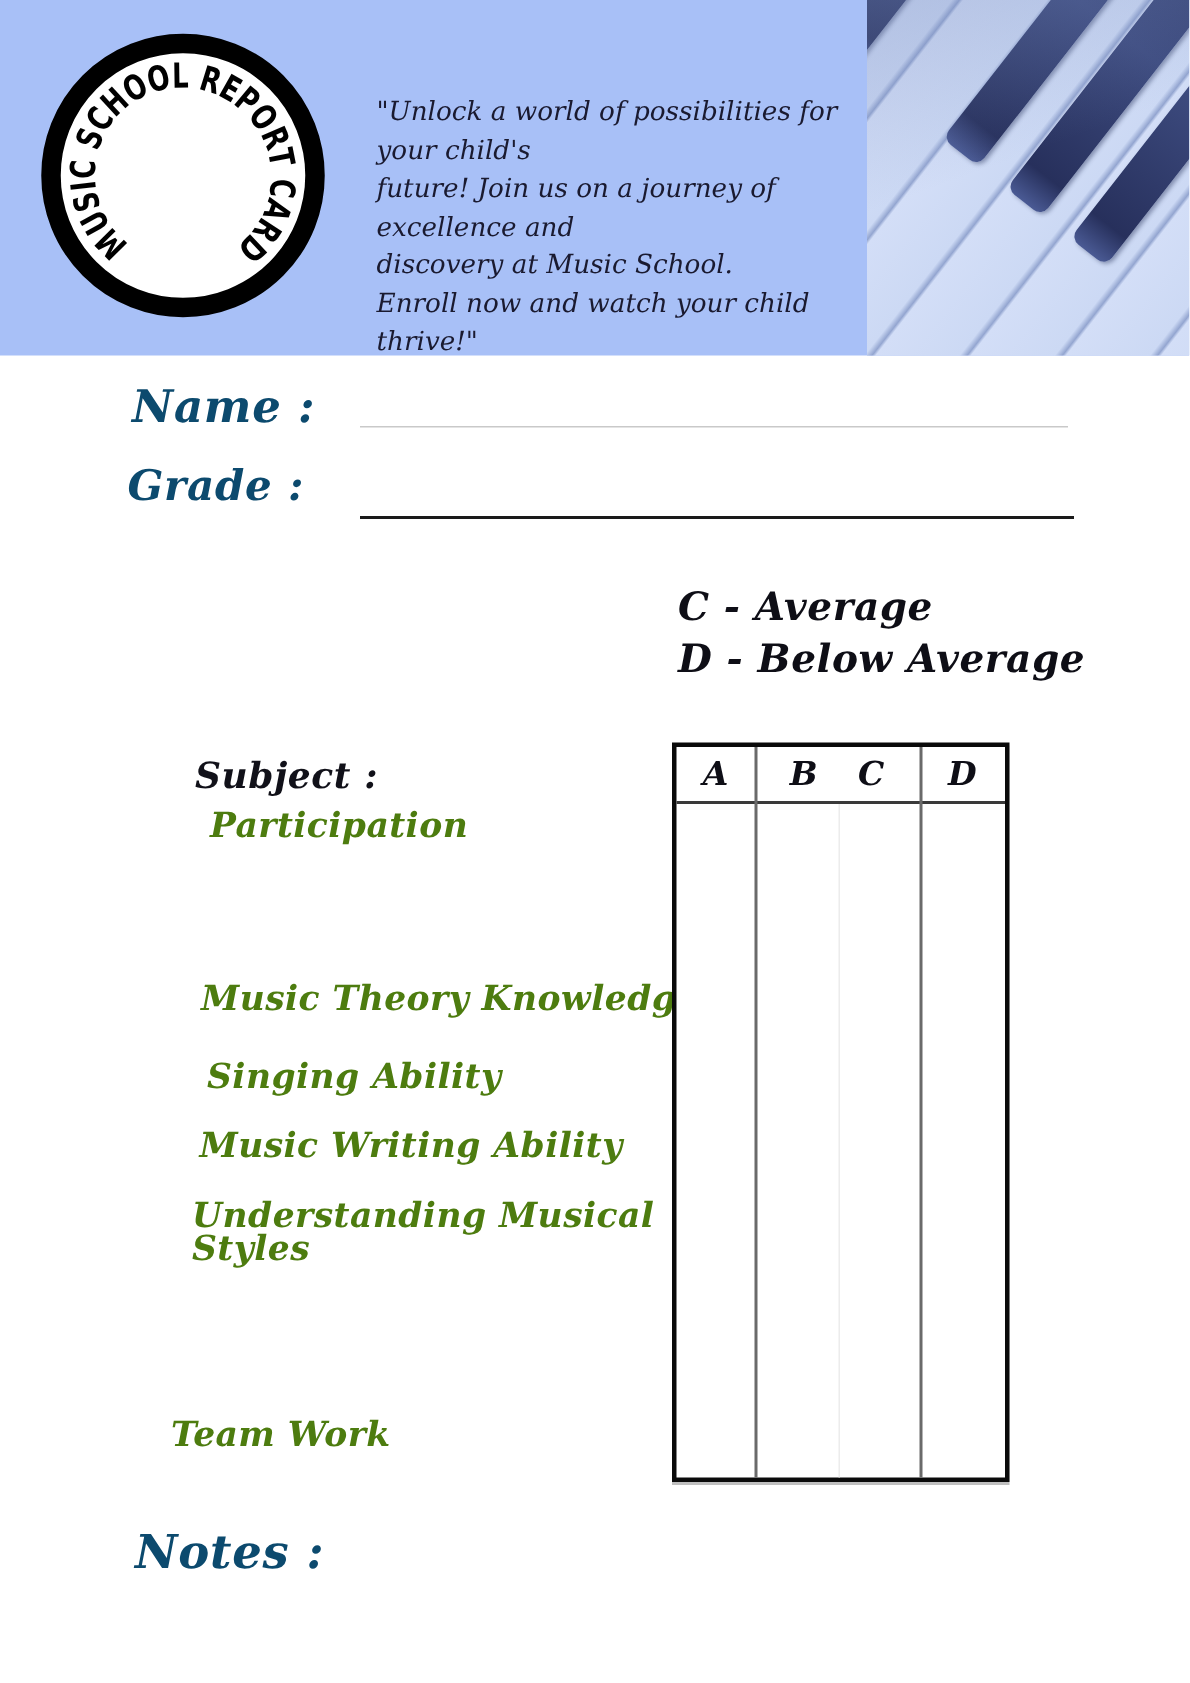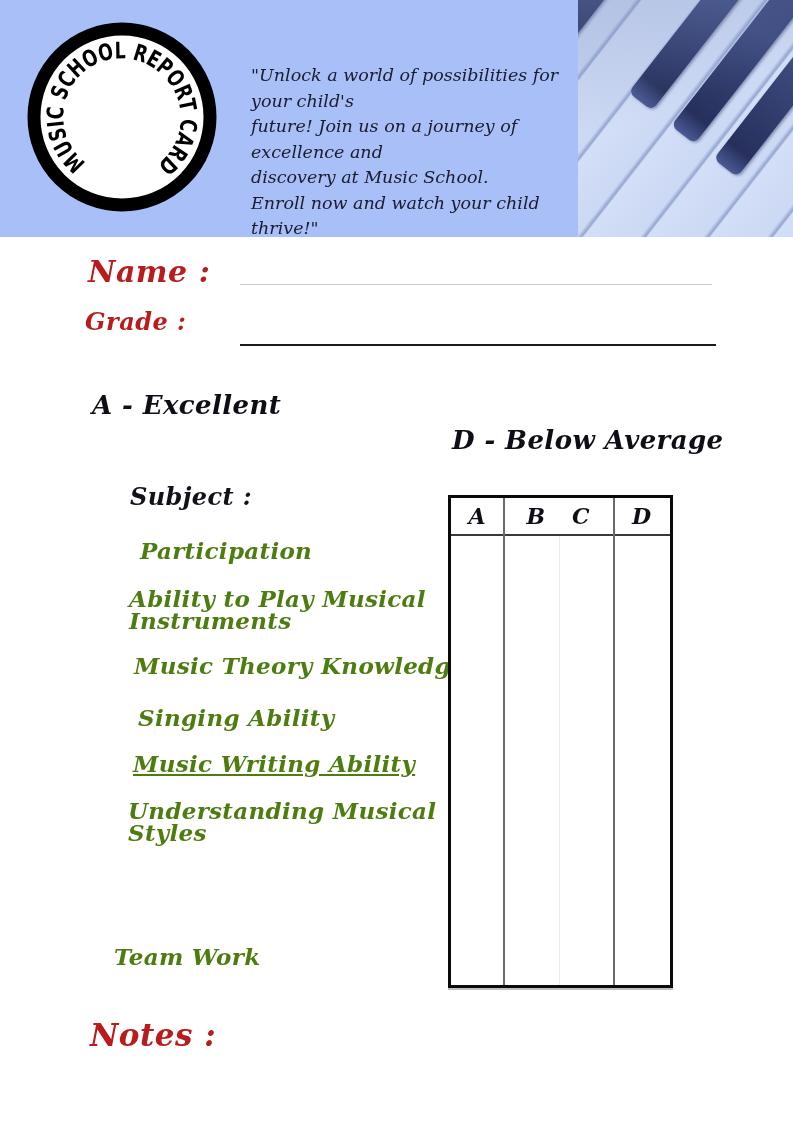--- a/index.html
+++ b/index.html
@@ -36,39 +36,39 @@
     background:linear-gradient(180deg, #333f6d 0%, #3d4b7f 55%, #27305c 92%, #4a5a94 100%);
     border-radius:0 0 7px 7px;
     box-shadow:2px 0 3px rgba(40,50,90,.45);
   }
   .piano-haze {
     position:absolute; left:0; top:0; right:0; bottom:0;
     background:linear-gradient(160deg, rgba(120,140,190,.35) 0%, rgba(200,215,245,0) 45%);
   }
   
   .doc-label {
-    position:absolute; font-weight:bold; font-style:italic; color:#b91c1c;
+    position:absolute; font-weight:bold; font-style:italic; color:#0c4a6e;
     letter-spacing:.5px; white-space:nowrap;
   }
   .name-label  { left:88px;  top:254px; font-size:30px; }
-  .grade-label { left:85px;  top:307px; font-size:24px; }
+  .grade-label { left:85px;  top:307px; font-size:28px; }
   .notes-label { left:90px;  top:1017px; font-size:31px;text-align:right; }
   .fill-line { position:absolute; }
   .name-line  { left:240px; top:284px; width:472px; height:1px; background:#c9c9c9; }
   .grade-line { left:240px; top:344px; width:476px; height:2px; background:#1a1a1a; }
   .legend-item {
     position:absolute; font-weight:bold; font-style:italic; color:#0e0e16;
     font-size:26px; letter-spacing:.4px; white-space:nowrap;
   }
   .legend-a { left:92px;  top:390px; }
   .legend-b { left:95px;  top:425px; }
   .legend-c { left:452px; top:390px; }
   .legend-d { left:452px; top:425px; }
   .subject-header {
-    position:absolute; left:130px; top:482px;
+    position:absolute; left:130px; top:502px;
     font-weight:bold; font-style:italic; font-size:24px; color:#111119;
     letter-spacing:.4px;
   }
   .subject-item {
     position:absolute; font-weight:bold; font-style:italic; color:#4d7c0f;
     font-size:23px; line-height:22px; letter-spacing:.3px; white-space:pre-line;
   }
   
   .grade-table {
     position:absolute; left:448px; top:495px; width:225px; height:493px;
@@ -126,30 +126,28 @@
       <div class="piano-haze"></div>
     </div>
   </div>
 
   <div class="doc-label name-label">Name :</div>
   <div class="fill-line name-line"></div>
 
   <div class="doc-label grade-label">Grade :</div>
   <div class="fill-line grade-line"></div>
 
-  <div class="legend-item legend-a">A - Excellent</div>
+  <div class="legend-item legend-c">C - Average</div>
   <div class="legend-item legend-d">D - Below Average</div>
 
   <div class="subject-header">Subject :</div>
   <div class="subject-item" style="left:140px; top:540px;">Participation</div>
-  <div class="subject-item" style="left:129px; top:588px;">Ability to Play Musical
-Instruments</div>
   <div class="subject-item" style="left:134px; top:655px;">Music Theory Knowledge</div>
   <div class="subject-item" style="left:138px; top:707px;">Singing Ability</div>
-  <div class="subject-item" style="left:133px; top:753px;text-decoration:underline;">Music Writing Ability</div>
+  <div class="subject-item" style="left:133px; top:753px;">Music Writing Ability</div>
   <div class="subject-item" style="left:128px; top:800px;">Understanding Musical
 Styles</div>
   <div class="subject-item" style="left:114px; top:946px;">Team Work</div>
 
   <div class="grade-table">
     <div class="table-header">
       <div class="th-cell th-a">
         <span>A</span>
       </div>
       <div class="th-cell th-bc">

